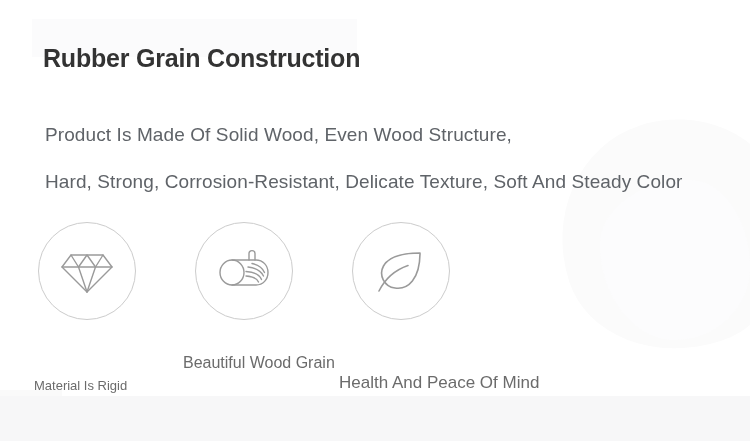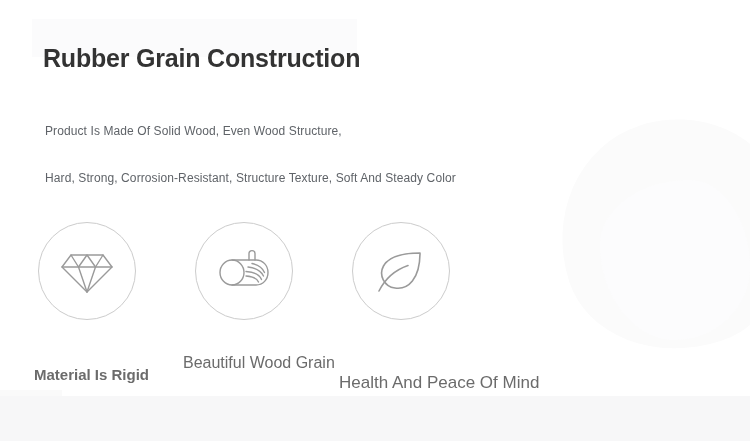--- a/index.html
+++ b/index.html
@@ -78,21 +78,21 @@
     top: 44px;
     font-size: 25px;
     font-weight: bold;
     color: #333333;
     letter-spacing: -0.2px;
     white-space: nowrap;
   }
   .desc-line {
     position: absolute;
     left: 45px;
-    font-size: 12px;
+    font-size: 19px;
     color: #5f6368;
     white-space: nowrap;
     letter-spacing: 0.1px;
   }
   .desc-line-1 { top: 124px; }
   .desc-line-2 { top: 171px; }
 
   
   .features {
     position: absolute;
@@ -123,23 +123,22 @@
     white-space: nowrap;
     color: #6b6b6b;
   }
 
   .feature-1 { left: 38px;  top: 222px; }
   .feature-2 { left: 195px; top: 222px; }
   .feature-3 { left: 352px; top: 222px; }
 
   .label-1 {
     left: 34px;
-    top: 366px;
-    font-size: 15px;
-    font-weight: bold;
+    top: 378px;
+    font-size: 13px;
   }
   .label-2 {
     left: 183px;
     top: 354px;
     font-size: 16px;
   }
   .label-3 {
     left: 339px;
     top: 373px;
     font-size: 17px;
@@ -155,21 +154,21 @@
   <div class="bg-bottom-band-inner"></div>
   <div class="bg-bottom-band"></div>
 </div>
 
 <div class="content">
 
   <div class="page-title">Rubber Grain Construction</div>
 
   <div class="desc-line desc-line-1">Product Is Made Of Solid Wood, Even Wood Structure,</div>
 
-  <div class="desc-line desc-line-2">Hard, Strong, Corrosion-Resistant, Structure Texture, Soft And Steady Color</div>
+  <div class="desc-line desc-line-2">Hard, Strong, Corrosion-Resistant, Delicate Texture, Soft And Steady Color</div>
 
   <div class="features">
 
     <div class="feature feature-1">
       <div class="feature-circle">
         <span class="feature-icon">
           <svg width="54" height="50" viewBox="0 0 54 50" fill="none" stroke="#9a9a9a" stroke-width="1.4" stroke-linejoin="round" stroke-linecap="round">
             <path d="M11 9 H43 L52 21 L27 46 L2 21 Z"></path>
             <path d="M2 21 H52"></path>
             <path d="M11 9 L18.5 21 L27 46"></path>

